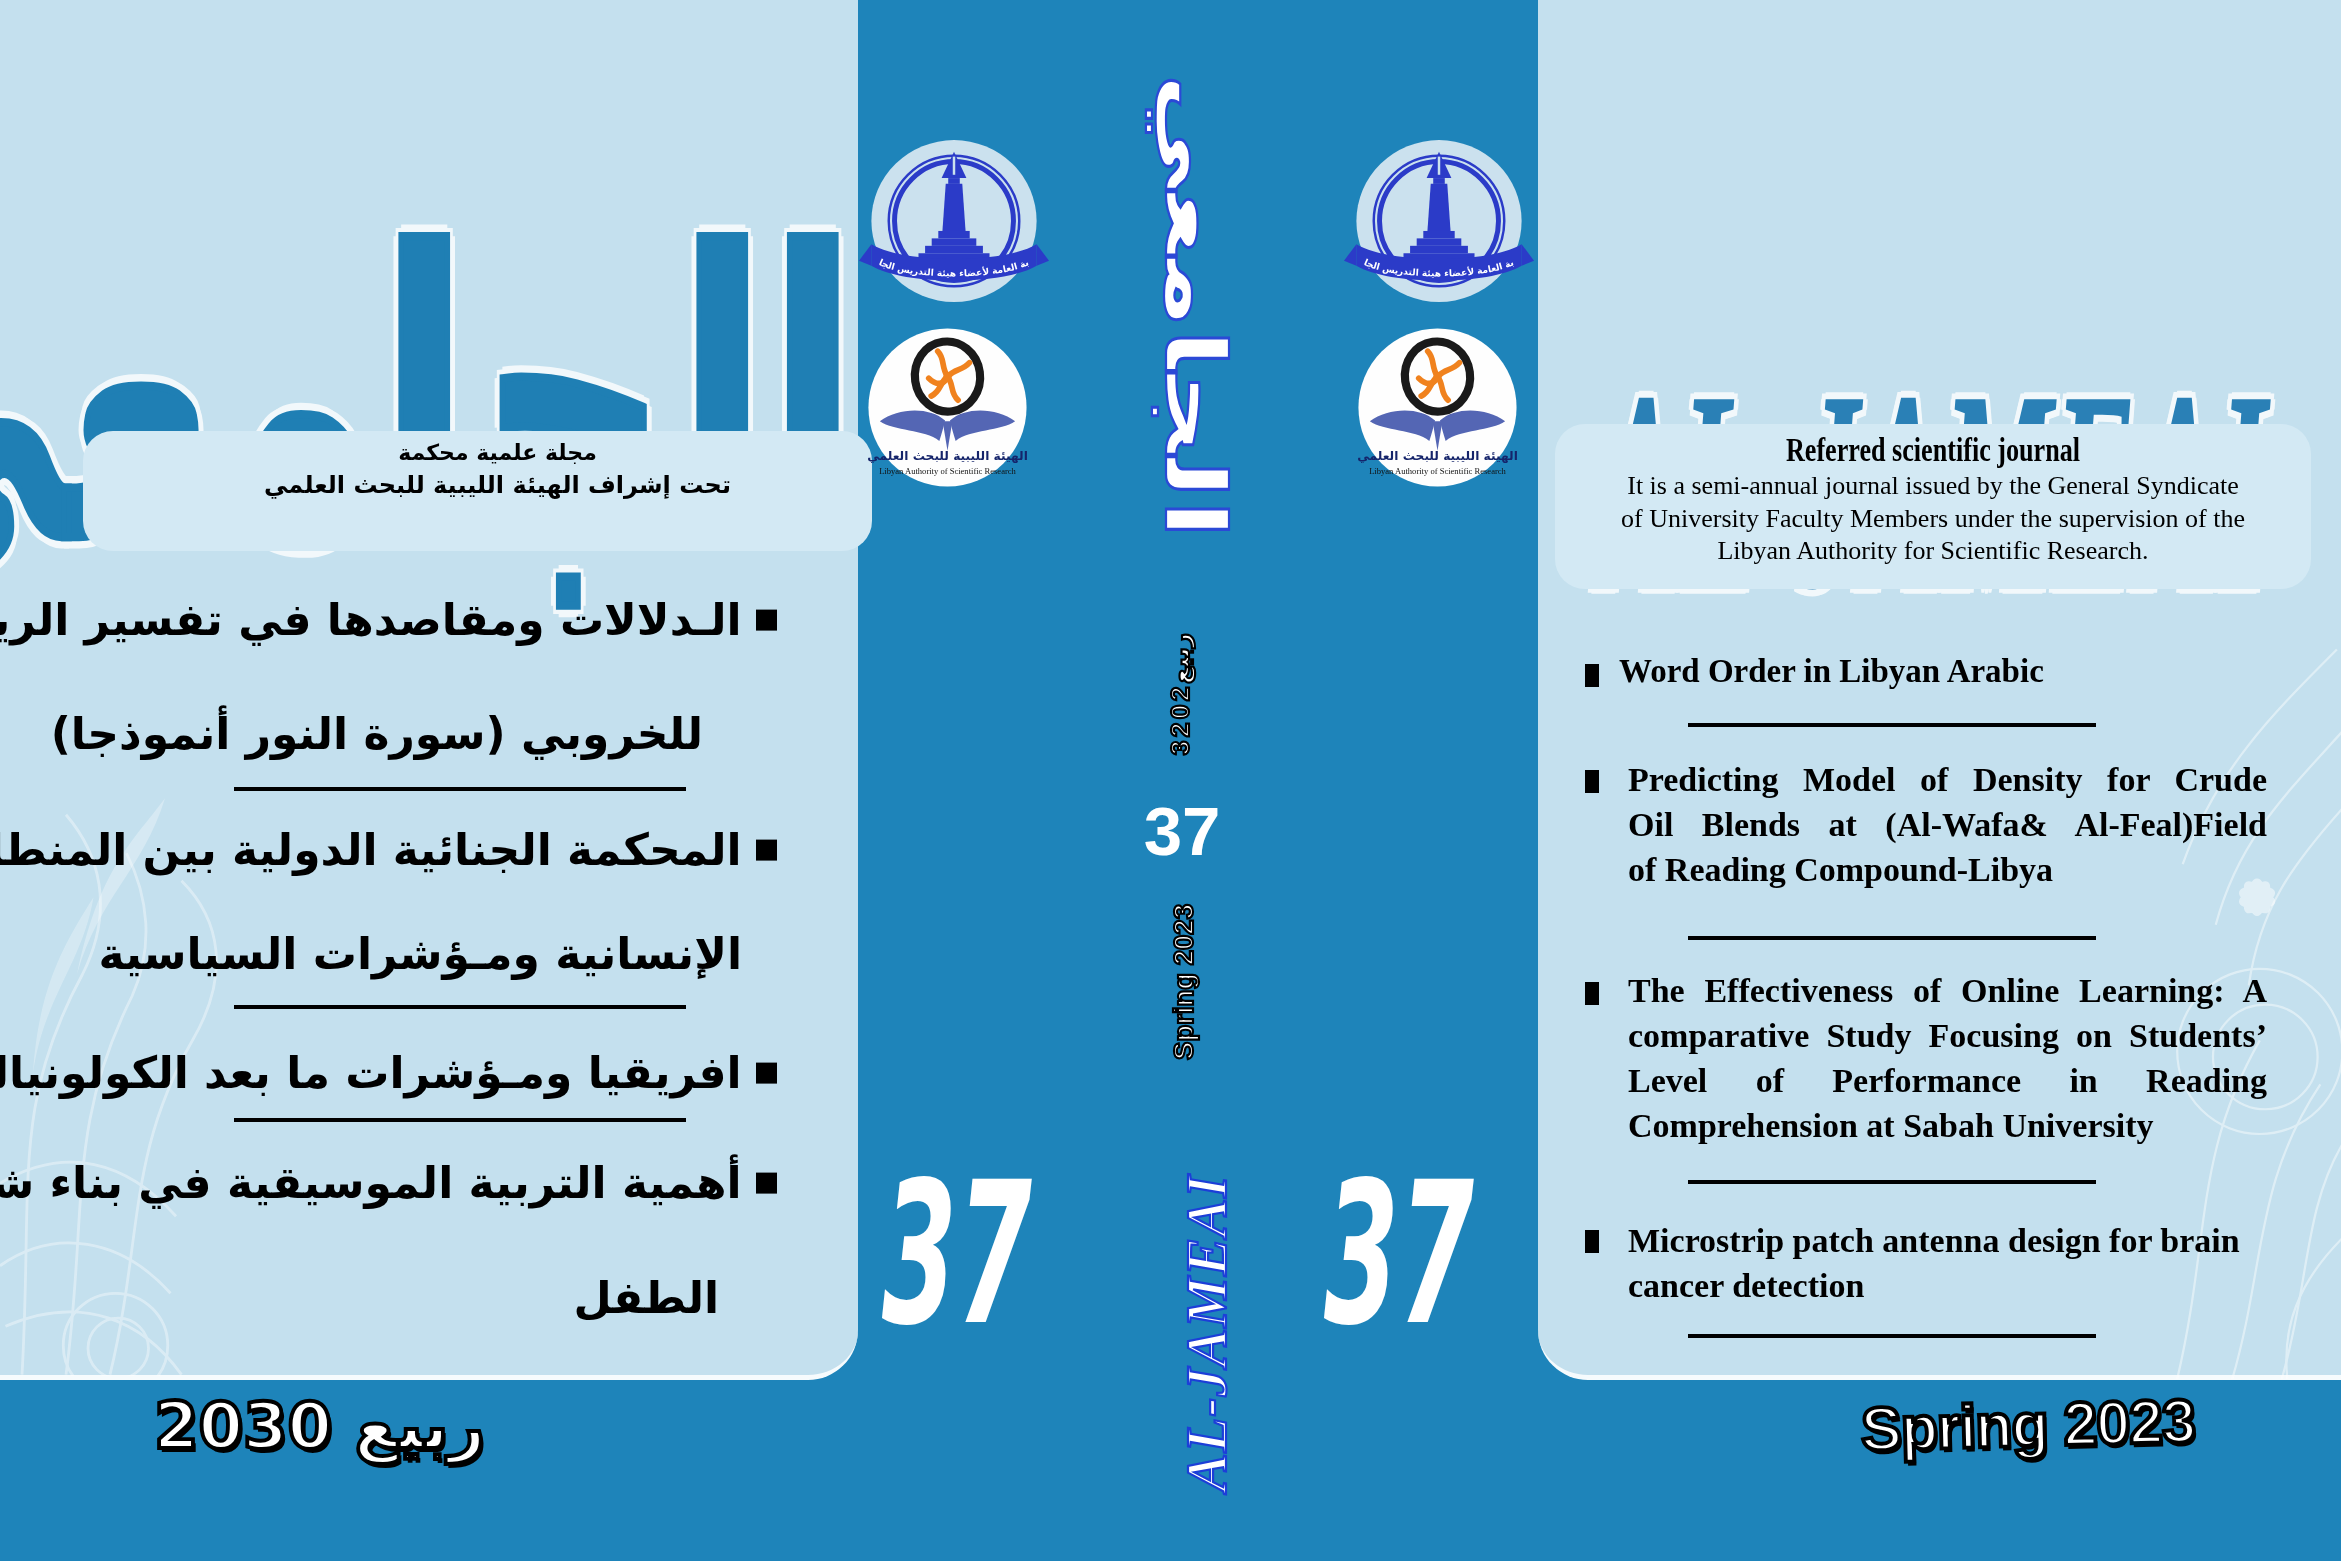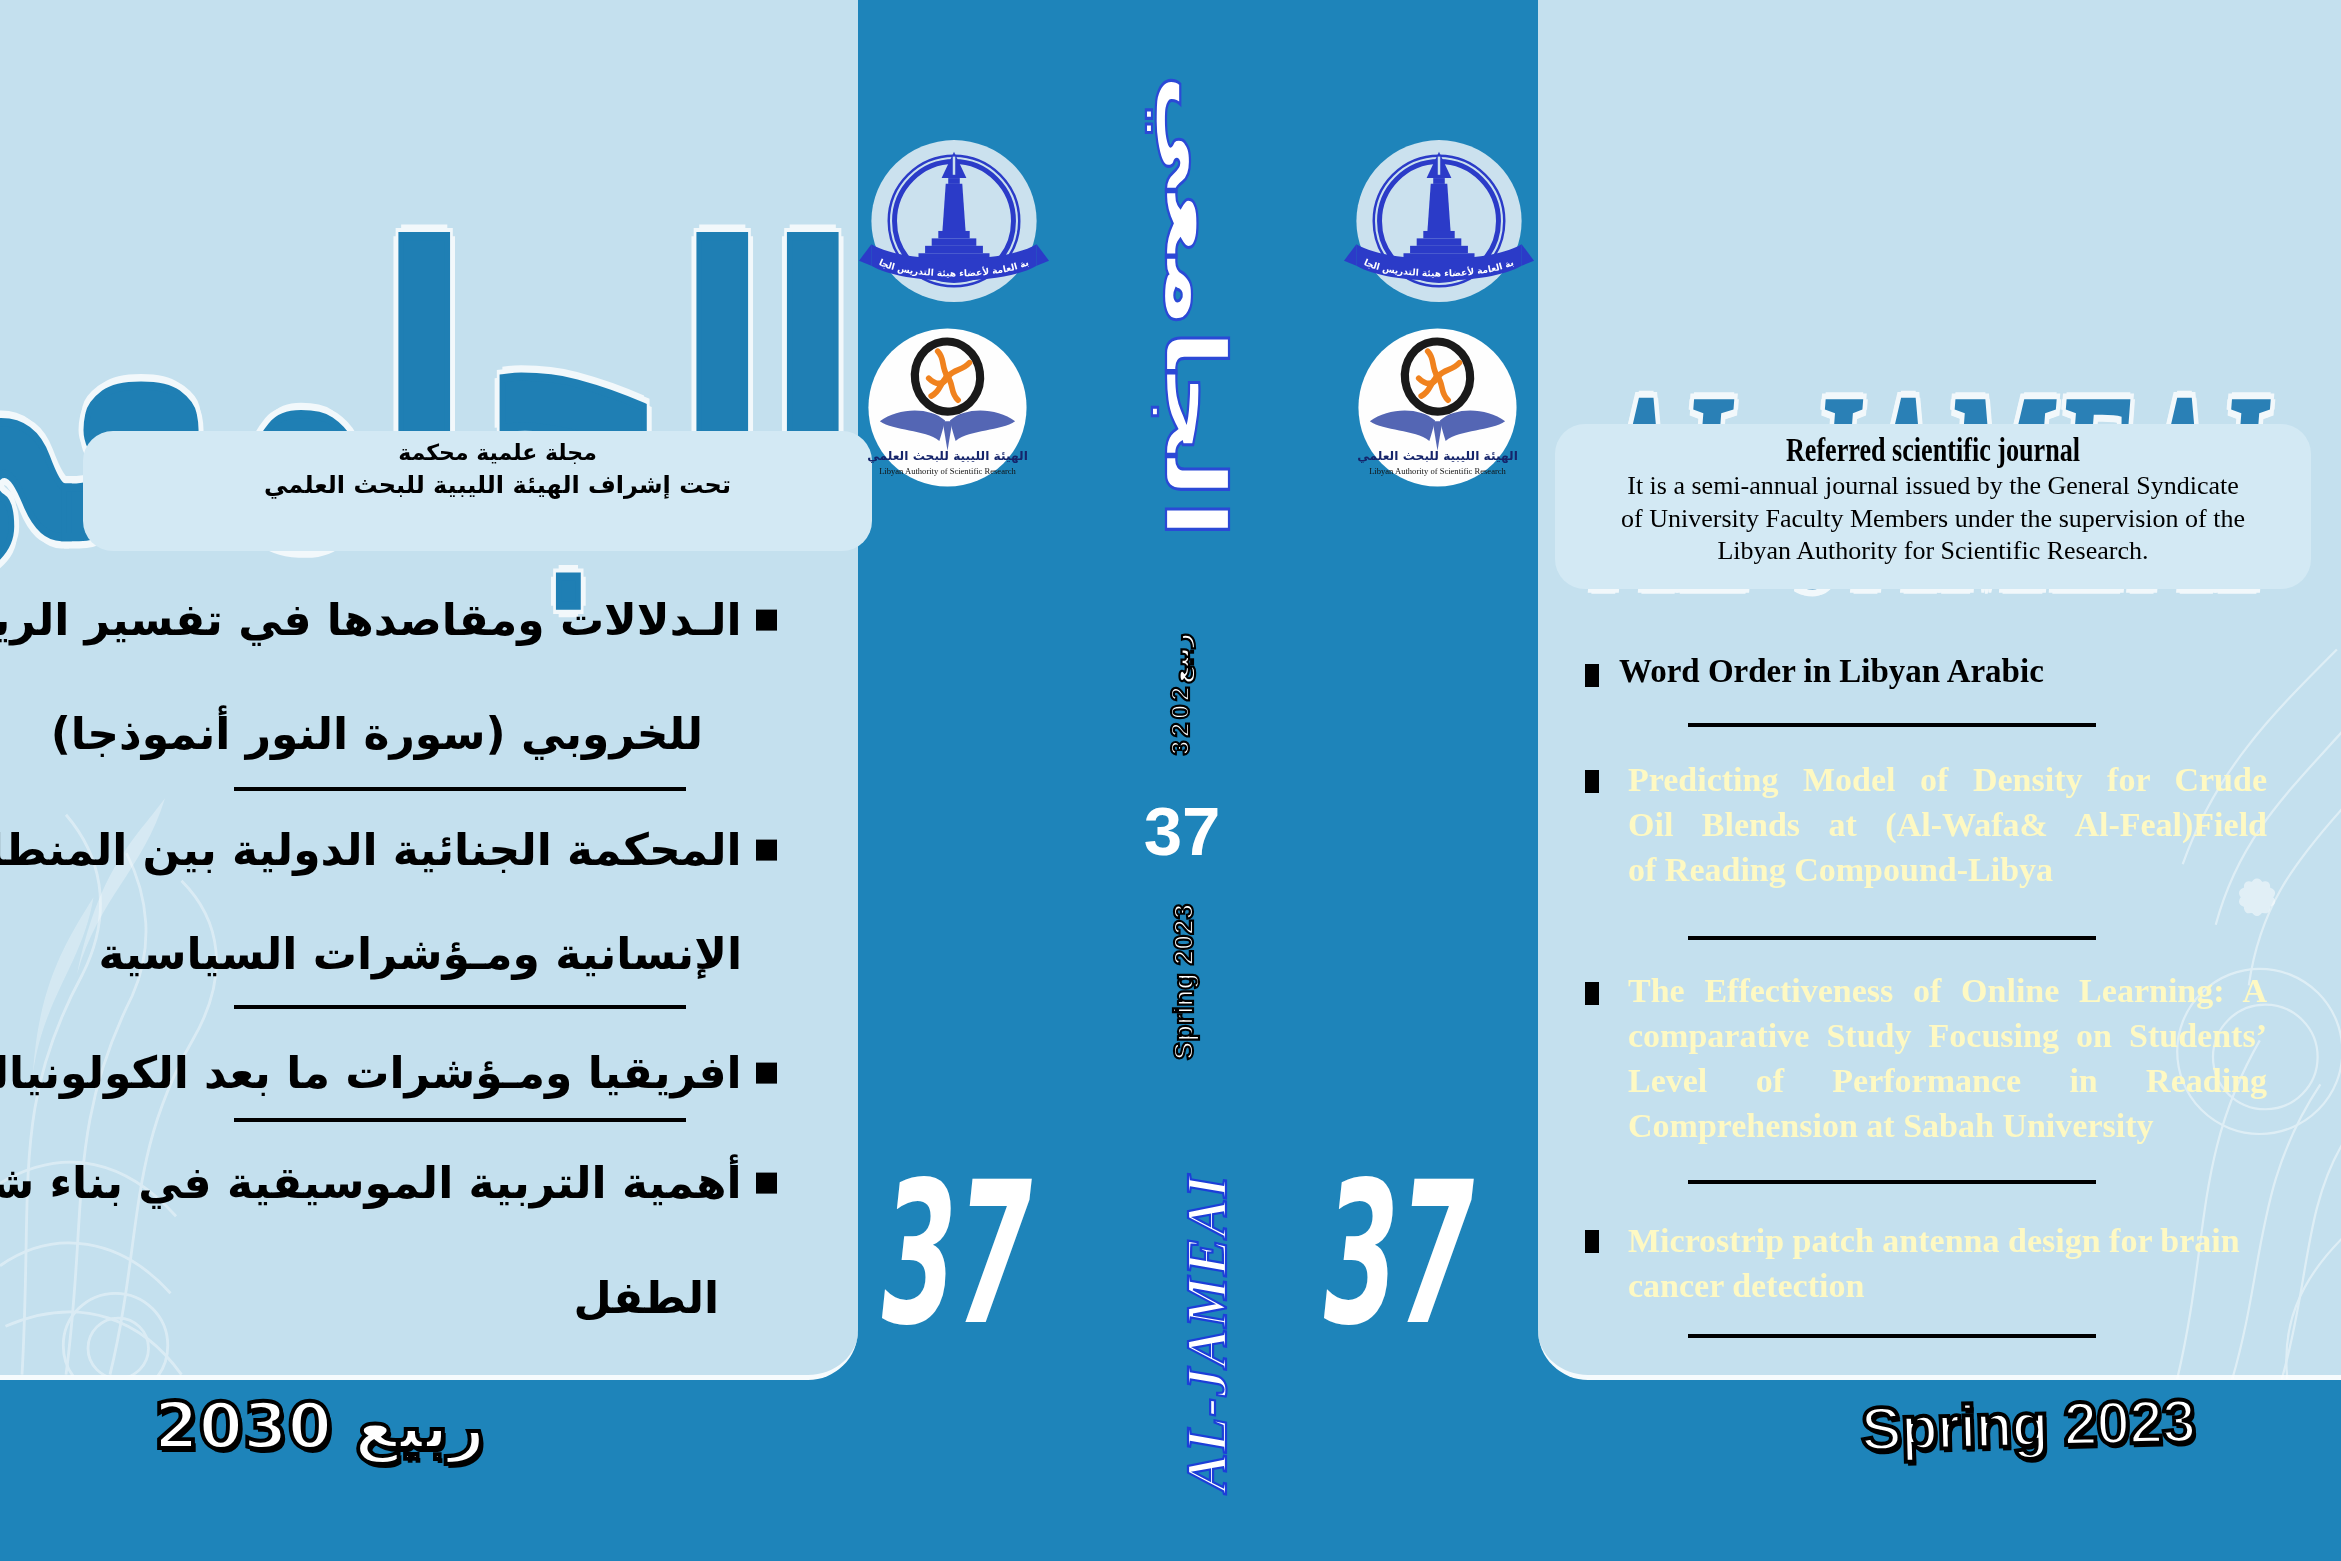--- a/index.html
+++ b/index.html
@@ -92,21 +92,21 @@
                 3.9px 2.8px 0 #F2F8FB,-3.9px 2.8px 0 #F2F8FB,3.9px -2.8px 0 #F2F8FB,-3.9px -2.8px 0 #F2F8FB;
   }
   .about-en{
     position:absolute;left:1555px;top:424px;width:756px;height:165px;
     background:#D3E9F4;border-radius:30px;text-align:center;color:#000;
     font-family:"Liberation Serif",serif;
   }
   .about-en .hd{margin:10px 0 4.4px;font-weight:bold;font-size:27.5px;transform:scale(0.95,1.25);}
   .about-en .ln{margin:0;font-size:26px;line-height:32.5px;}
   .en-art{position:absolute;font-family:"Liberation Serif",serif;font-weight:bold;
-          font-size:34px;color:#fef9c3;line-height:45px;width:639px;left:1628px;}
+          font-size:34px;color:#000000;line-height:45px;width:639px;left:1628px;}
   .en-art .just{text-align:justify;text-align-last:justify;}
   .en-one{position:absolute;left:1619px;font-family:"Liberation Serif",serif;font-weight:bold;
           font-size:33px;color:#000;white-space:nowrap;}
   .bullet-en{position:absolute;left:1585px;width:14.3px;height:23px;background:#000;}
   .rule-en{position:absolute;left:1688px;width:408px;height:4.4px;background:#000;}
 
   
   .decor{position:absolute;pointer-events:none;}
 </style>
 </head>

